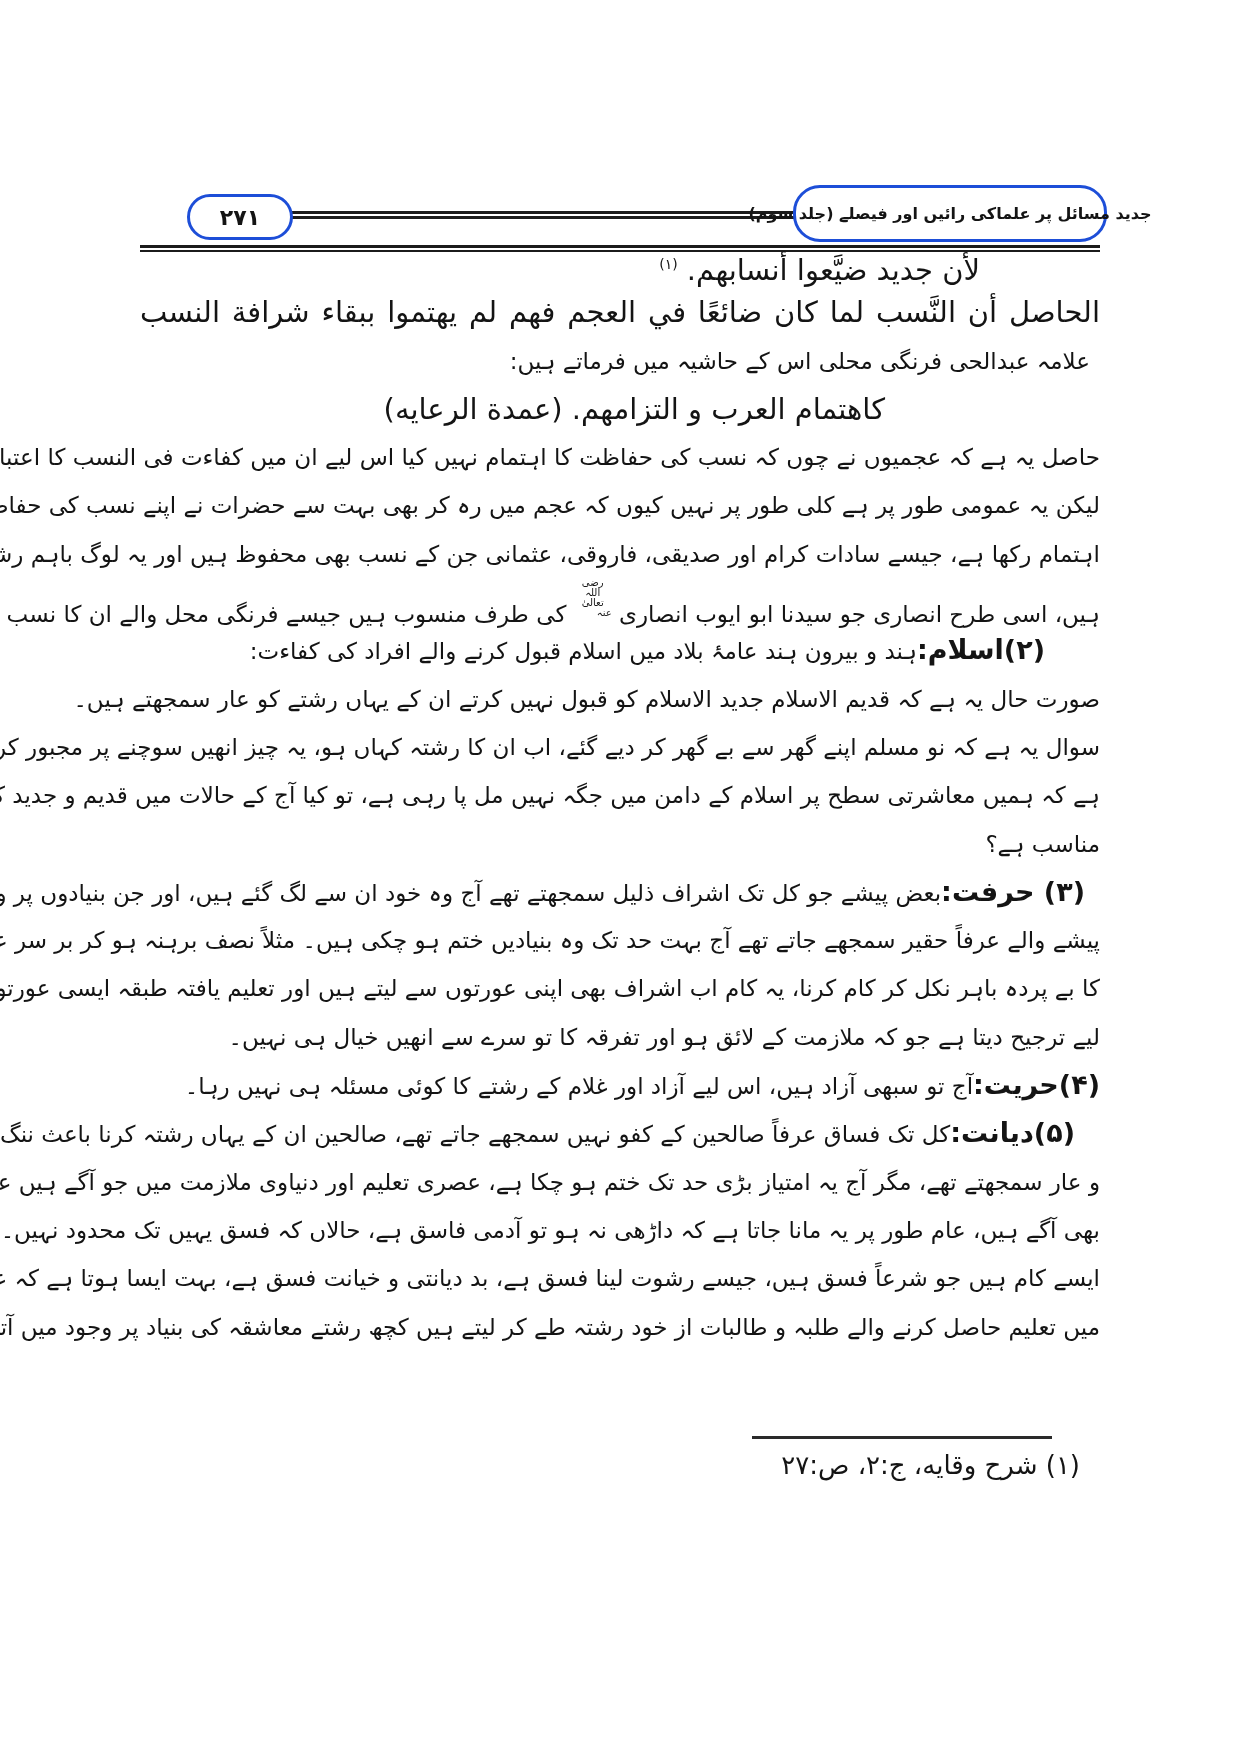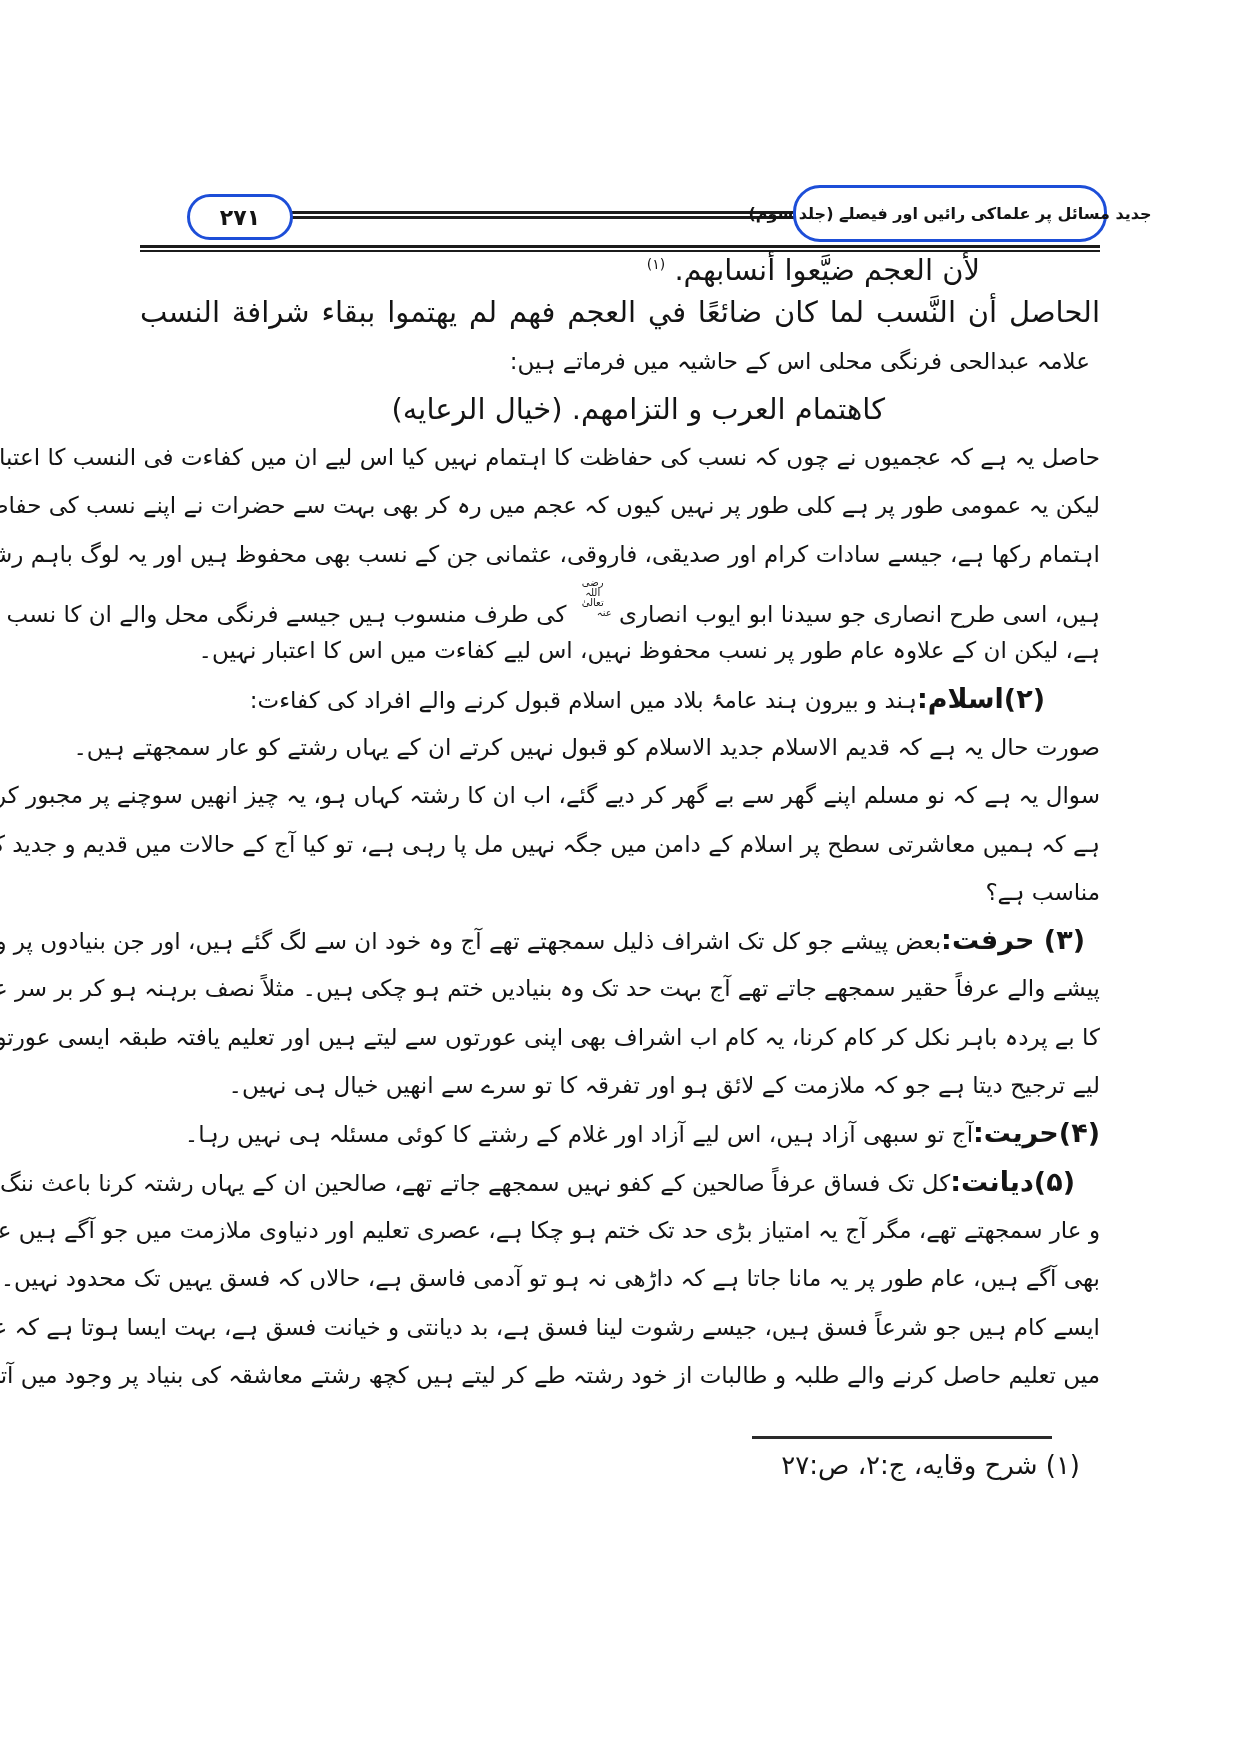--- a/index.html
+++ b/index.html
@@ -46,29 +46,28 @@
     <span class="pnum">۲۷۱</span>
   </div>
 
   <div class="hdr-box title-box">
     <span class="book-title">جدید مسائل پر علماکی رائیں اور فیصلے (جلد سوم)</span>
   </div>
 
   <div class="hdr-rule"></div>
 
   <div class="body-lines">
-      <div class="line r ar pr120"><span>لأن العجم ضيَّعوا أنسابهم. </span><span class="footnote-marker">(۱)</span></div>
+      <div class="line r ar pr120"><span>لأن جدید ضيَّعوا أنسابهم. </span><span class="footnote-marker">(۱)</span></div>
       <div class="line j ar"><span>الحاصل أن النَّسب لما كان ضائعًا في العجم فهم لم يهتموا ببقاء شرافة النسب</span></div>
       <div class="line r pr10"><span>علامہ عبدالحی فرنگی محلی اس کے حاشیہ میں فرماتے ہیں:</span></div>
-      <div class="line r ar pr215"><span>كاهتمام العرب و التزامهم. (خیال الرعايه)</span></div>
+      <div class="line r ar pr215"><span>كاهتمام العرب و التزامهم. (عمدة الرعايه)</span></div>
       <div class="line j"><span>حاصل یہ ہے کہ عجمیوں نے چوں کہ نسب کی حفاظت کا اہتمام نہیں کیا اس لیے ان میں کفاءت فی النسب کا اعتبار نہ رہا۔</span></div>
       <div class="line j"><span>لیکن یہ عمومی طور پر ہے کلی طور پر نہیں کیوں کہ عجم میں رہ کر بھی بہت سے حضرات نے اپنے نسب کی حفاظت کا</span></div>
       <div class="line j"><span>اہتمام رکھا ہے، جیسے سادات کرام اور صدیقی، فاروقی، عثمانی جن کے نسب بھی محفوظ ہیں اور یہ لوگ باہم رشتے بھی کرتے</span></div>
       <div class="line j"><span>ہیں، اسی طرح انصاری جو سیدنا ابو ایوب انصاری </span><span class="honorific">رضی اللہ تعالیٰ عنہ</span><span> کی طرف منسوب ہیں جیسے فرنگی محل والے ان کا نسب بھی محفوظ</span></div>
-      <div class="line r"><span>ہے، لیکن ان کے علاوہ عام طور پر نسب محفوظ نہیں، اس لیے کفاءت میں اس کا اعتبار نہیں۔</span></div>
       <div class="line r pr55"><span class="label">(۲)اسلام:</span><span>ہند و بیرون ہند عامۂ بلاد میں اسلام قبول کرنے والے افراد کی کفاءت:</span></div>
       <div class="line r"><span>صورت حال یہ ہے کہ قدیم الاسلام جدید الاسلام کو قبول نہیں کرتے ان کے یہاں رشتے کو عار سمجھتے ہیں۔</span></div>
       <div class="line j"><span>سوال یہ ہے کہ نو مسلم اپنے گھر سے بے گھر کر دیے گئے، اب ان کا رشتہ کہاں ہو، یہ چیز انھیں سوچنے پر مجبور کر سکتی</span></div>
       <div class="line j"><span>ہے کہ ہمیں معاشرتی سطح پر اسلام کے دامن میں جگہ نہیں مل پا رہی ہے، تو کیا آج کے حالات میں قدیم و جدید کا تفرقہ</span></div>
       <div class="line r"><span>مناسب ہے؟</span></div>
       <div class="line j pr15"><span class="label">(۳) حرفت:</span><span>بعض پیشے جو کل تک اشراف ذلیل سمجھتے تھے آج وہ خود ان سے لگ گئے ہیں، اور جن بنیادوں پر وہ</span></div>
       <div class="line j"><span>پیشے والے عرفاً حقیر سمجھے جاتے تھے آج بہت حد تک وہ بنیادیں ختم ہو چکی ہیں۔ مثلاً نصف برہنہ ہو کر بر سر عام جانا، عورتوں</span></div>
       <div class="line j"><span>کا بے پردہ باہر نکل کر کام کرنا، یہ کام اب اشراف بھی اپنی عورتوں سے لیتے ہیں اور تعلیم یافتہ طبقہ ایسی عورتوں کو رشتے کے</span></div>
       <div class="line r"><span>لیے ترجیح دیتا ہے جو کہ ملازمت کے لائق ہو اور تفرقہ کا تو سرے سے انھیں خیال ہی نہیں۔</span></div>
       <div class="line r"><span class="label">(۴)حریت:</span><span>آج تو سبھی آزاد ہیں، اس لیے آزاد اور غلام کے رشتے کا کوئی مسئلہ ہی نہیں رہا۔</span></div>

